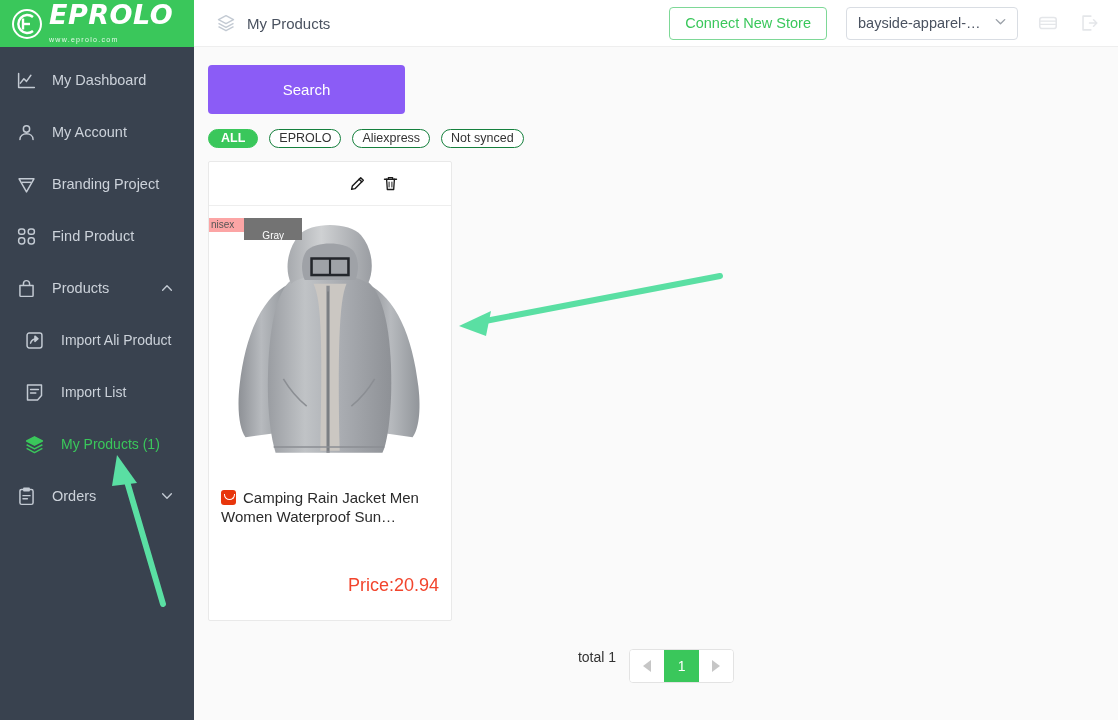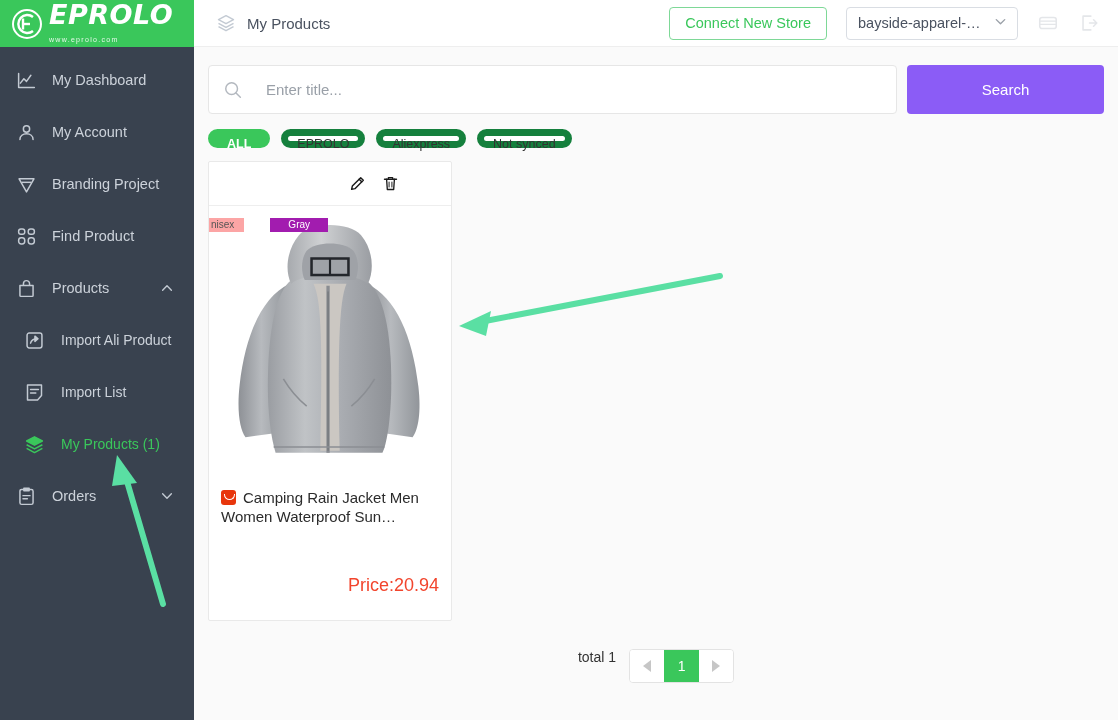--- a/index.html
+++ b/index.html
@@ -103,21 +103,21 @@
   }
   .search-box input::placeholder { color: #9aa0a8; }
   .btn-search {
     width: 197px; height: 49px; background: #8b5cf6; color: #fff;
     border: 0; border-radius: 4px; font-size: 15px; cursor: pointer;
     font-family: "Liberation Sans", sans-serif;
   }
 
   .filters { display: flex; align-items: center; gap: 11px; margin-top: 15px; }
   .chip {
-    border: 7px solid #15803d; border-radius: 11px;
+    border: 1px solid #15803d; border-radius: 11px;
     height: 19px; line-height: 17px; padding: 0 9px;
     font-size: 12.5px; color: #333; background: #fff; cursor: pointer;
     white-space: nowrap;
   }
   .chip.on { background: #3ac75b; border-color: #3ac75b; color: #fff; font-weight: bold; padding: 0 12px; }
 
   
   .grid { margin-top: 13px; display: flex; flex-wrap: wrap; gap: 14px; }
   .card {
     width: 244px; background: #fff; border: 1px solid #e9e9e9;
@@ -131,21 +131,21 @@
   .tool { width: 17px; height: 17px; cursor: pointer; }
   .card-img {
     height: 275px; background: #fff; position: relative; overflow: hidden;
     display: flex; align-items: center; justify-content: center;
   }
   .swatch-bar {
     position: absolute; top: 12px; left: -8px; display: flex; font-size: 10px;
   }
   .sw { height: 14px; line-height: 14px; padding: 0 10px; }
   .sw.a { background: #fca5a5; color: #555; }
-  .sw.b { background: #a21caf; color: #fff; padding: 0 18px; margin-left: 26px; }
+  .sw.b { background: #737373; color: #fff; padding: 11px 18px; }
   .card-title {
     padding: 8px 12px 0 12px; font-size: 15px; color: #2b2b2b; line-height: 1.25;
   }
   .ali-badge {
     display: inline-block; width: 15px; height: 15px; border-radius: 3px;
     background: #e8360c; vertical-align: -2px; margin-right: 7px; position: relative;
   }
   .ali-badge::after {
     content: ""; position: absolute; left: 3px; top: 3.5px;
     width: 9px; height: 5px; border: 1.6px solid #fff; border-top: 0;
@@ -345,29 +345,20 @@
             <path d="M14 4.5H5.5v15H14"></path>
             <path d="M12.5 12h7.5M17 8.5l3.5 3.5-3.5 3.5"></path>
           </svg>
         </span>
       </div>
     </header>
 
     <div class="content">
 
       <div class="search-row">
-        <div class="search-box">
-          <span class="mag">
-            <svg viewBox="0 0 24 24" width="22" height="22" fill="none" stroke="#b3b8bf" stroke-width="1.6" stroke-linecap="round">
-              <circle cx="10.5" cy="10.5" r="6.4"></circle>
-                <path d="M15.3 15.3L20 20"></path>
-            </svg>
-          </span>
-          <input type="text" placeholder="Enter title..." style="">
-        </div>
         <button class="btn-search">Search</button>
       </div>
 
       <div class="filters">
         <span class="chip on">ALL</span>
         <span class="chip">EPROLO</span>
         <span class="chip">Aliexpress</span>
         <span class="chip">Not synced</span>
       </div>
 

